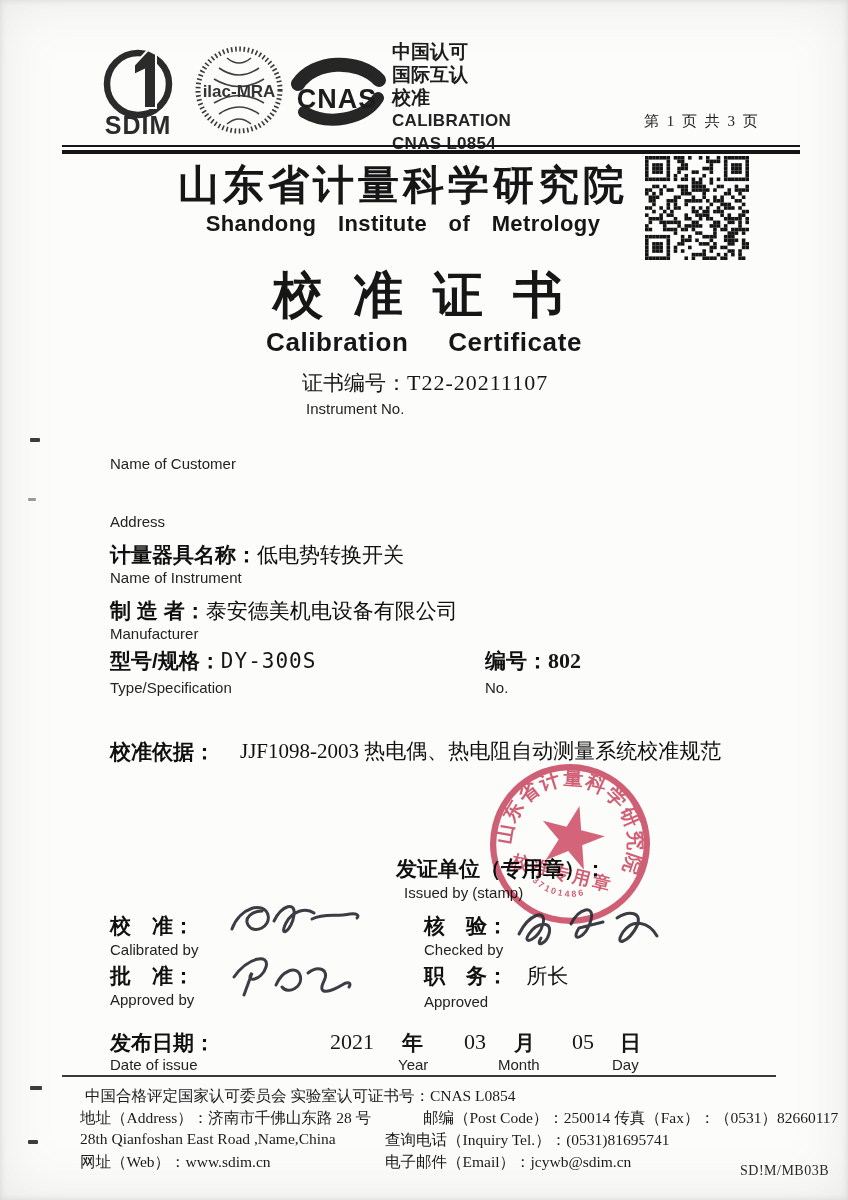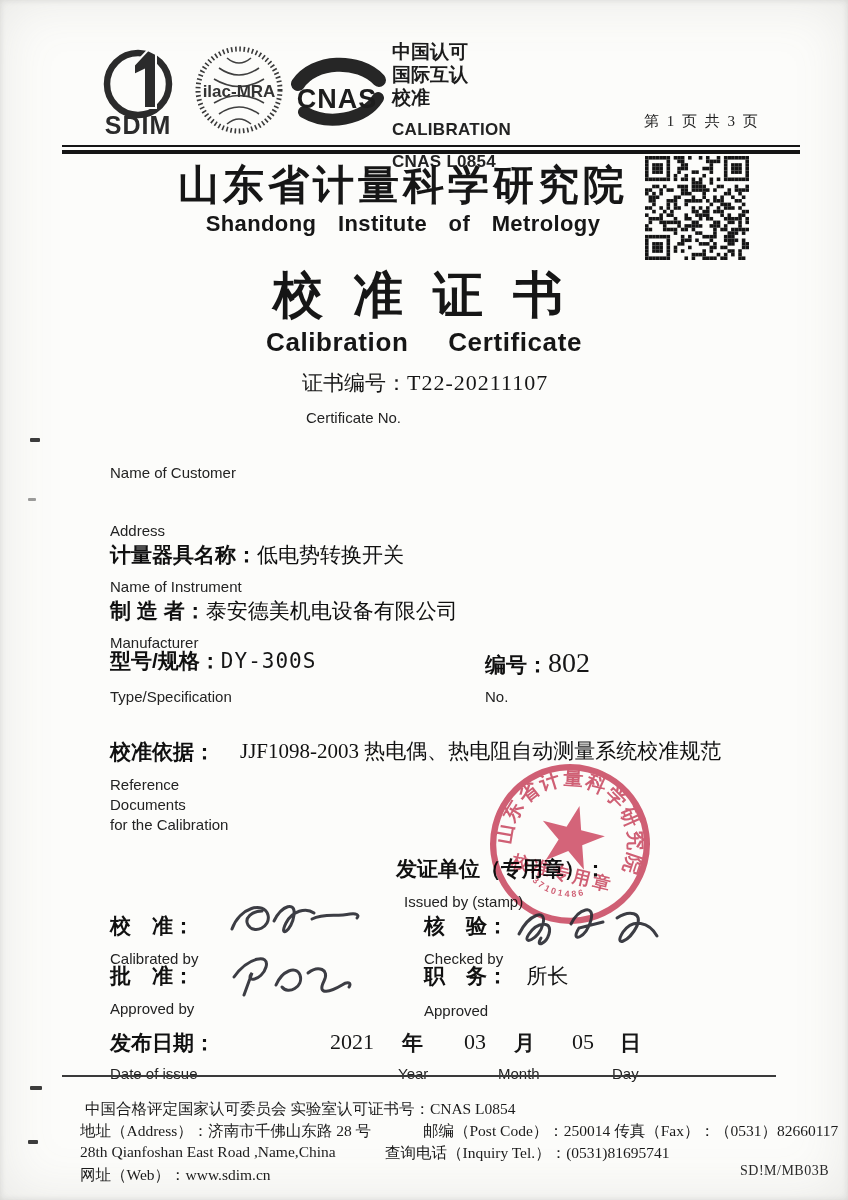--- a/index.html
+++ b/index.html
@@ -24,29 +24,29 @@
   .inst-cn{width:530px;text-align:center;font-size:41px;font-weight:700;letter-spacing:4px;font-family:"Liberation Serif","DejaVu Serif",serif;}
   .inst-en{width:530px;text-align:center;font-size:22px;font-weight:700;word-spacing:15px;letter-spacing:.4px;}
 
   .title-cn{width:848px;text-align:center;font-size:50px;font-weight:800;letter-spacing:30px;padding-left:18px;box-sizing:border-box;}
   .title-en{width:848px;text-align:center;font-size:26px;font-weight:800;word-spacing:32px;letter-spacing:.6px;}
 
   .cert-label{font-size:21px;}
   .cert-val{font-size:22px;letter-spacing:1px;}
   .lbl{font-size:21px;font-weight:600;color:#101010;}
   .val{font-size:21px;font-weight:500;color:#101010;}
-  .en{font-size:15px;font-weight:400;color:#232323;margin-top:9px;}
+  .en{font-size:15px;font-weight:400;color:#232323;}
   .ref-en{line-height:20px;}
   .spec-val{font-size:21px;letter-spacing:1px;}
-  .no-val{font-size:28px;font-weight:400;}
+  .no-val{font-size:22px;font-weight:700;}
 
   .date-num{font-size:22px;}
   .date-unit{font-size:21px;font-weight:600;}
 
-  .foot{font-size:15.5px;color:#1b1b1b;font-family:"Liberation Serif","DejaVu Serif",serif;margin-top:13px;}
+  .foot{font-size:15.5px;color:#1b1b1b;font-family:"Liberation Serif","DejaVu Serif",serif;}
   .form-code{font-size:14px;color:#2a2a2a;letter-spacing:.5px;}
 
   .stamp{mix-blend-mode:multiply;opacity:.88;}
   .sig{opacity:.92;}
   .scanmark{background:#3c3c3c;border-radius:1px;}
   svg text{font-family:"Liberation Sans","DejaVu Sans",sans-serif;}
 </style>
 </head>
 <body>
 
@@ -480,21 +480,21 @@
         <rect x="93.6" y="100.8" width="3.6" height="3.6" fill="#141414"></rect>
         <rect x="97.2" y="100.8" width="3.6" height="3.6" fill="#141414"></rect>
       </svg></div>
 
   <div class="abs title-cn" style="left:0;top:262px">校准证书</div>
   <div class="abs title-en" style="left:0;top:327px">Calibration Certificate</div>
 
   <div class="abs serif" style="left:302px;top:369px">
     <span class="cert-label">证书编号：</span><span class="cert-val">T22-20211107</span>
   </div>
-  <div class="abs en" style="left:306px;top:400px">Certificate No.</div>
+  <div class="abs en" style="left:306px;top:400px">Instrument No.</div>
 
   <div class="abs en" style="left:110px;top:455px">Name of Customer</div>
 
   <div class="abs en" style="left:110px;top:513px">Address</div>
 
   <div class="abs" style="left:110px;top:541px">
     <span class="lbl">计量器具名称：</span><span class="val">低电势转换开关</span>
   </div>
   <div class="abs en" style="left:110px;top:569px">Name of Instrument</div>
 
@@ -507,25 +507,20 @@
     <span class="lbl">型号/规格：</span><span class="spec-val mono">DY-300S</span>
   </div>
   <div class="abs" style="left:485px;top:647px">
     <span class="lbl">编号：</span><span class="no-val serif">802</span>
   </div>
   <div class="abs en" style="left:110px;top:679px">Type/Specification</div>
   <div class="abs en" style="left:485px;top:679px">No.</div>
 
   <div class="abs lbl" style="left:110px;top:738px">校准依据：</div>
   <div class="abs val serif" style="left:240px;top:737px">JJF1098-2003 热电偶、热电阻自动测量系统校准规范</div>
-  <div class="abs en ref-en" style="left:110px;top:766px">
-    <div>Reference</div>
-    <div>Documents</div>
-    <div>for the Calibration</div>
-  </div>
 
   <div class="abs lbl" style="left:396px;top:855px">发证单位（专用章）：</div>
   <div class="abs en" style="left:404px;top:884px">Issued by (stamp)</div>
 
   <svg class="abs stamp" style="left:474px;top:760px" width="192" height="168" viewBox="0 0 210 210">
     <g transform="rotate(14,105,105)" fill="none">
       <circle cx="105" cy="105" r="96" stroke="#cc4a63" stroke-width="8"></circle>
       <polygon fill="#d25069" stroke="none" points="105,56 114.4,85.1 144.9,85 120.2,102.9 129.7,132 105,114 80.3,132 89.8,102.9 65.1,85 95.6,85.1"></polygon>
       <defs>
         <path id="ringPath" d="M37.9,136.3 A74,74 0 1 1 172.1,136.3"></path>
@@ -593,20 +588,21 @@
 
   <div class="abs foot" style="left:85px;top:1086px">中国合格评定国家认可委员会 实验室认可证书号：CNAS L0854</div>
 
   <div class="abs foot" style="left:80px;top:1108px">地址（Address）：济南市千佛山东路 28 号</div>
   <div class="abs foot" style="left:423px;top:1108px">邮编（Post Code）：250014 传真（Fax）：（0531）82660117</div>
 
   <div class="abs foot" style="left:80px;top:1130px">28th Qianfoshan East Road ,Name,China</div>
   <div class="abs foot" style="left:385px;top:1130px">查询电话（Inquiry Tel.）：(0531)81695741</div>
 
   <div class="abs foot" style="left:80px;top:1152px">网址（Web）：www.sdim.cn</div>
+  <div class="abs foot" style="left:385px;top:1152px">电子邮件（Email）：jcywb@sdim.cn</div>
 
   <div class="abs form-code serif" style="left:740px;top:1163px">SD!M/MB03B</div>
 
   <div class="abs scanmark" style="left:30px;top:438px;width:10px;height:4px"></div>
   <div class="abs scanmark" style="left:28px;top:498px;width:8px;height:3px;opacity:.5"></div>
   <div class="abs scanmark" style="left:30px;top:1086px;width:12px;height:4px"></div>
   <div class="abs scanmark" style="left:28px;top:1140px;width:10px;height:4px"></div>
 </div>
 
 </body></html>

